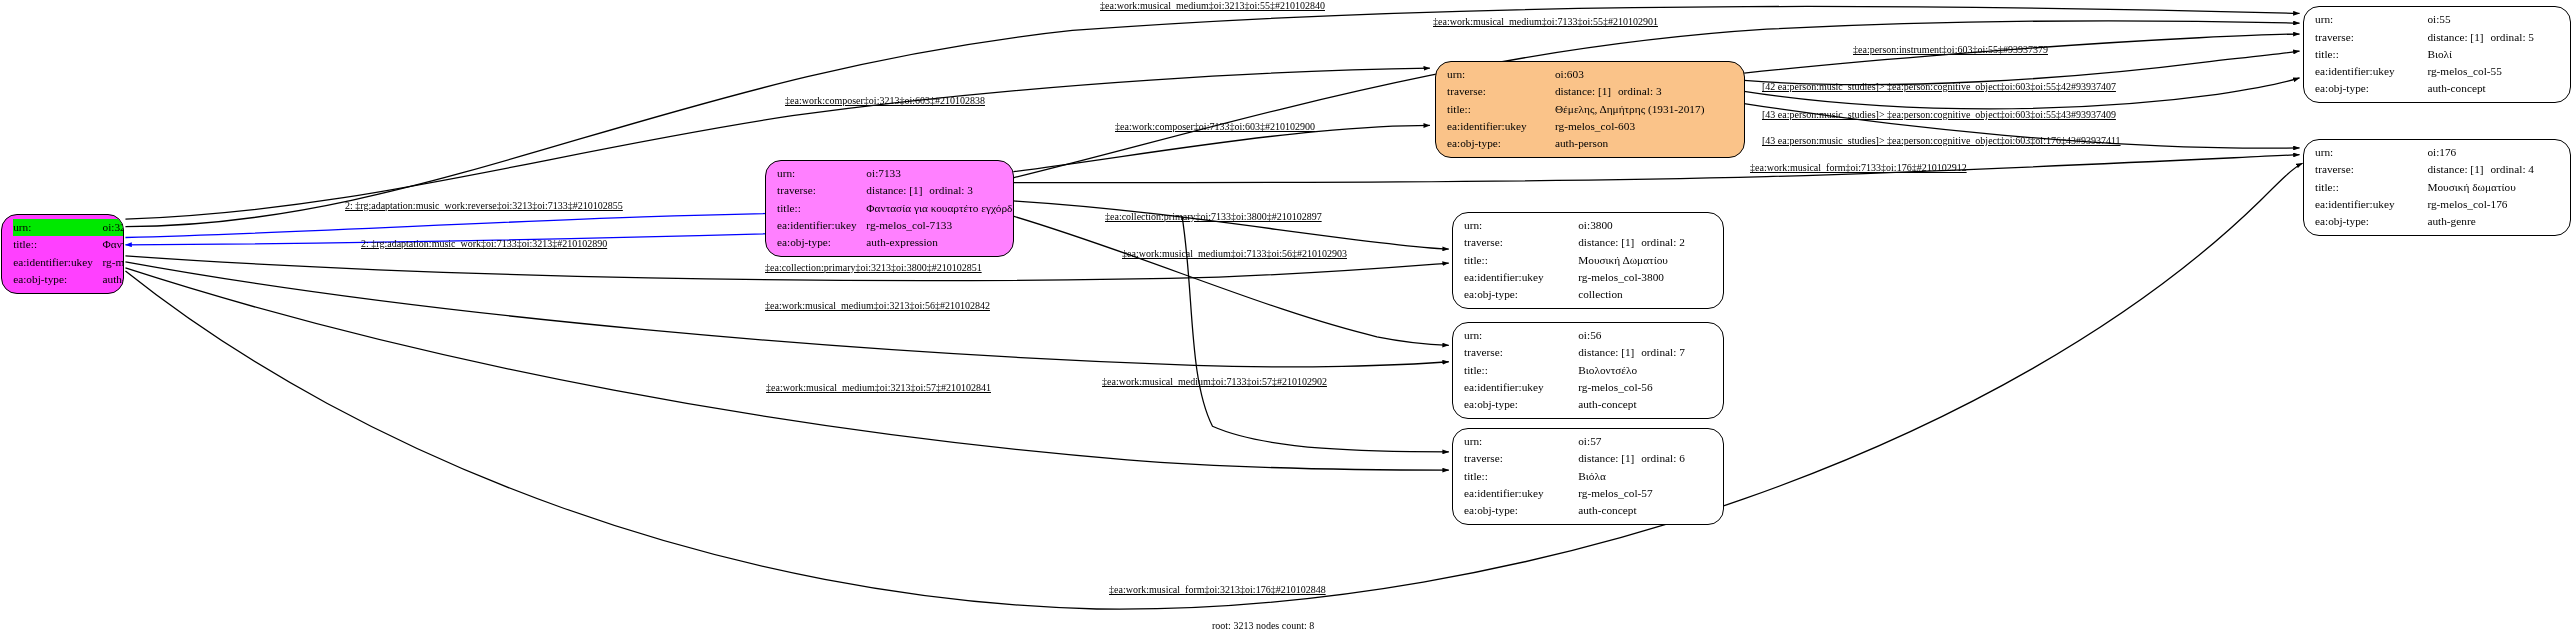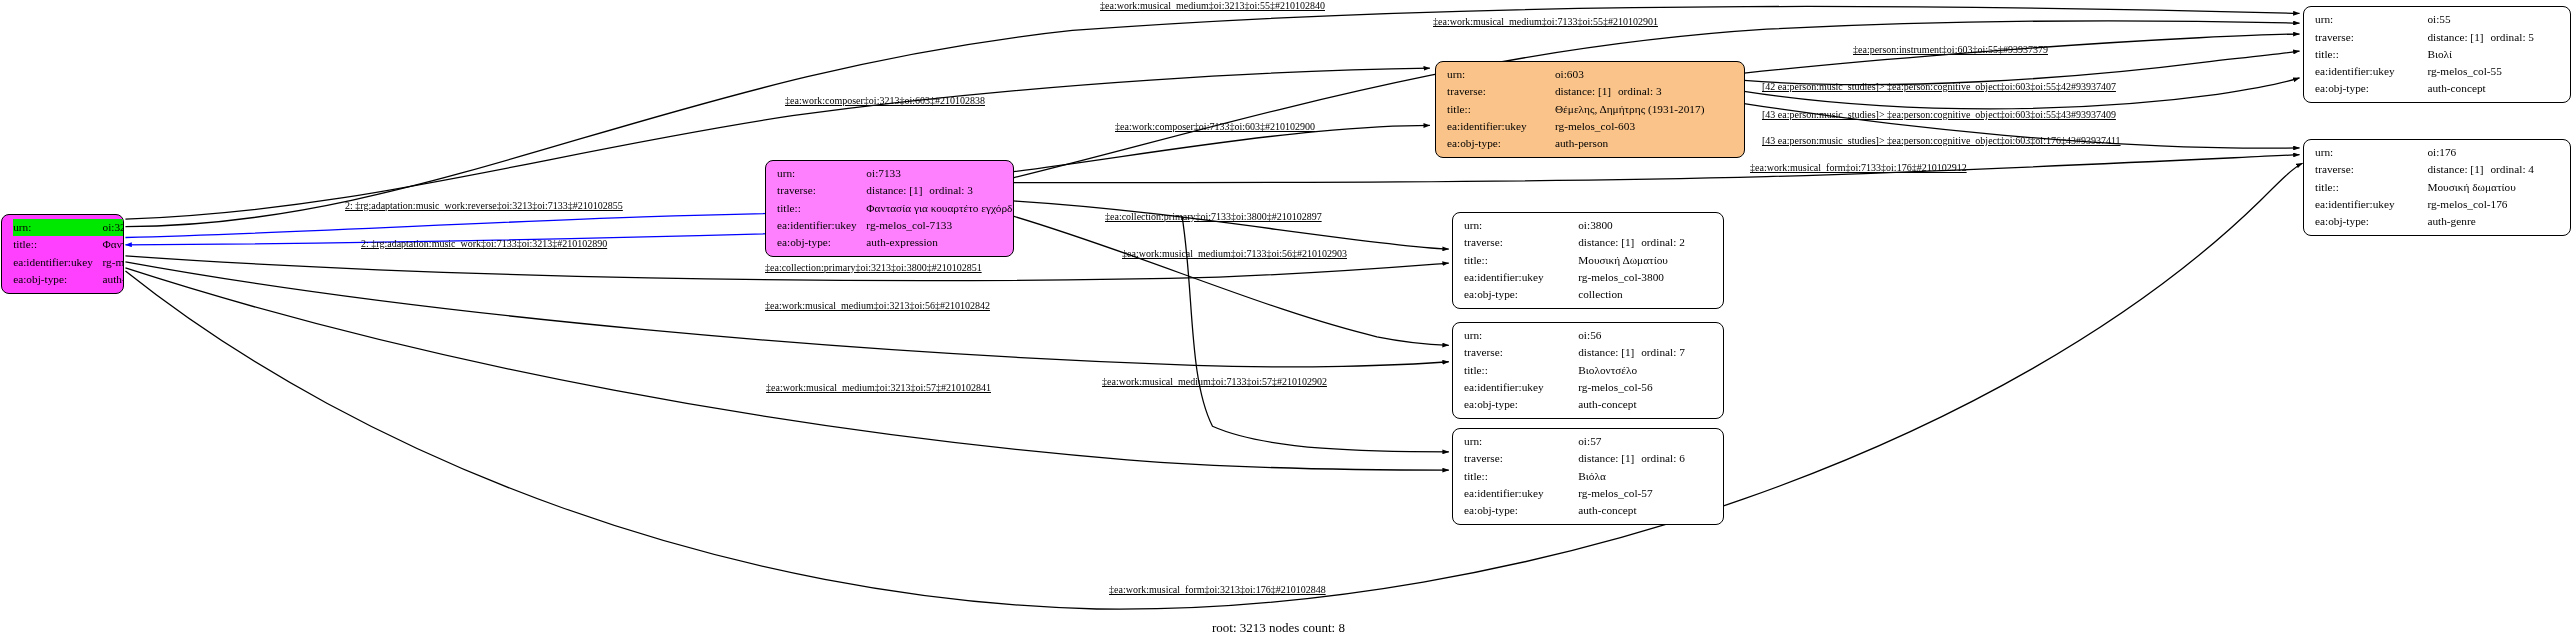--- a/index.html
+++ b/index.html
@@ -19,21 +19,21 @@
     position: absolute;
     left: 0; top: 0;
     width: 2576px;
     height: 637px;
     pointer-events: none;
   }
   .node {
     position: absolute;
     box-sizing: border-box;
     border: 1px solid #000000;
-    border-radius: 8px;
+    border-radius: 16px;
     background: #ffffff;
     padding: 4.3px 8.5px 4.9px 11px;
     overflow: hidden;
   }
   .node table {
     border-collapse: collapse;
     border-spacing: 0;
     width: 100%;
   }
   .node td {
@@ -64,21 +64,21 @@
     font-family: "Liberation Serif", "DejaVu Serif", serif;
     font-size: 10px;
     line-height: 1;
     color: #000000;
     white-space: nowrap;
     background: transparent;
     text-decoration: underline;
   }
   .footer-label {
     position: absolute;
-    font-size: 13px;
+    font-size: 10px;
     color: #000000;
     white-space: nowrap;
   }
 </style>
 </head>
 <body>
 
 <div id="canvas">
 
   <svg id="edge-layer" viewBox="0 0 4228 1046" width="2576" height="637" xmlns="http://www.w3.org/2000/svg">

